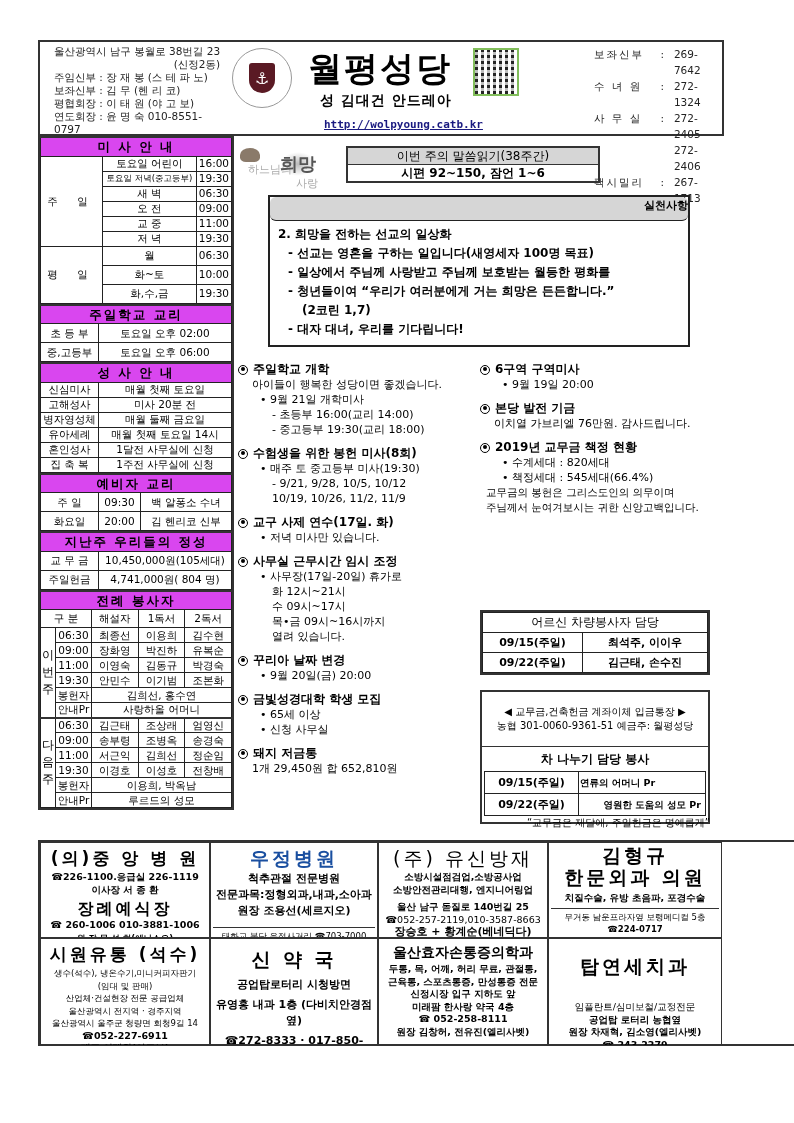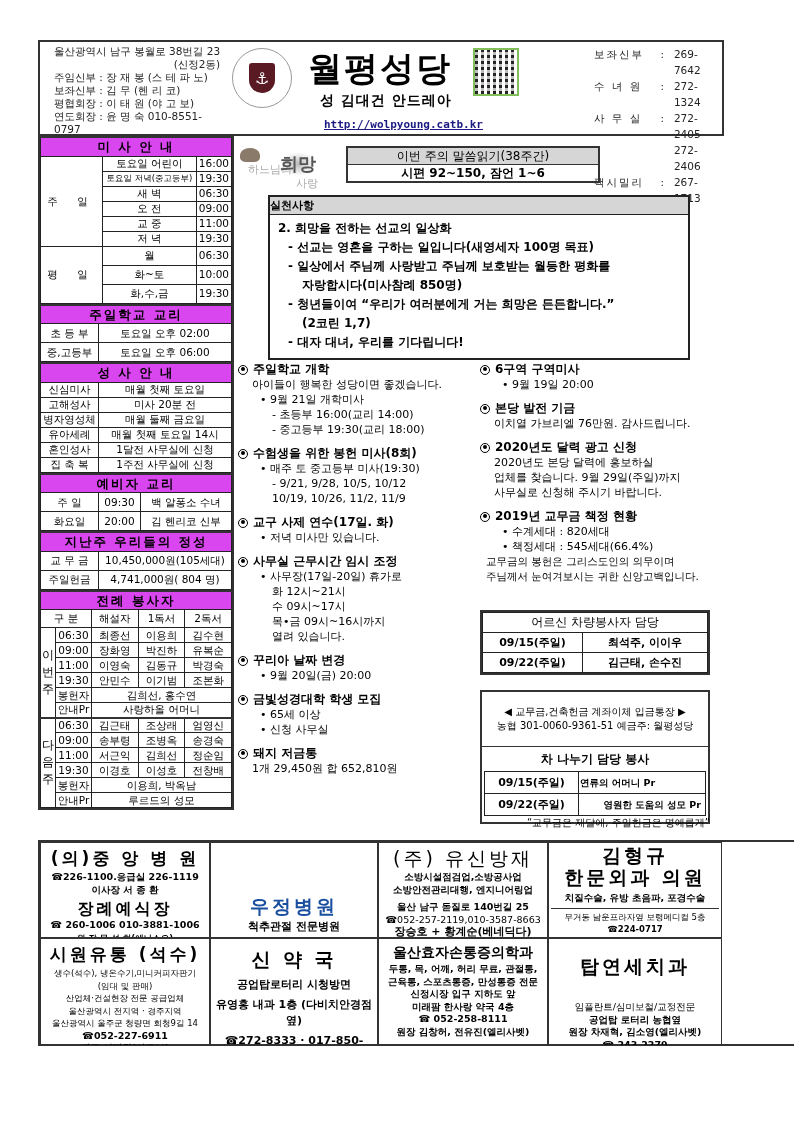--- a/index.html
+++ b/index.html
@@ -36,21 +36,21 @@
   .hope-img .hat { position: absolute; left: 4px; top: 6px; width: 20px; height: 14px; background: #8a7a6a; border-radius: 50% 50% 30% 30%; }
   .hope-img .t1 { position: absolute; left: 12px; top: 20px; }
   .hope-img .t2 { position: absolute; left: 60px; top: 34px; }
 
   .word-box { position: absolute; left: 346px; top: 146px; width: 254px; border: 2px solid #333; }
   .word-box div { text-align: center; font-size: 12px; line-height: 16px; }
   .word-box .w1 { background: #d6d6d6; border-bottom: 1px solid #333; }
   .word-box .w2 { font-weight: bold; }
 
   .practice { position: absolute; left: 268px; top: 195px; width: 422px; border: 2px solid #222; }
-  .practice .ph { background: #d6d6d6; text-align: left; font-weight: bold; font-size: 11px; height: 18px; line-height: 18px; border-bottom: 1px solid #222; }
+  .practice .ph { background: #d6d6d6; text-align: right; font-weight: bold; font-size: 11px; height: 24px; line-height: 18px; border-bottom: 1px solid #222; border-radius: 6px; }
   .practice .pb { padding: 4px 8px 6px 8px; font-size: 12px; font-weight: bold; line-height: 19px; }
   .practice .ind { padding-left: 10px; }
   .practice .ind2 { padding-left: 24px; }
 
   .news { position: absolute; font-size: 11px; line-height: 15px; }
   .news .nt { font-weight: bold; font-size: 12px; display: flex; align-items: center; gap: 5px; }
   .bullet-icon { display: inline-block; width: 10px; height: 10px; border-radius: 50%; border: 1.5px solid #000; position: relative; flex: none; }
   .bullet-icon::after { content: ""; position: absolute; left: 1.5px; top: 1.5px; width: 4px; height: 4px; border-radius: 50%; background: #000; }
   .news .l1 { padding-left: 14px; }
   .news .l2 { padding-left: 22px; }
@@ -67,21 +67,21 @@
   .acct table { width: 222px; margin: 0 auto 6px; }
   .acct td { font-size: 11px; height: 22px; font-weight: bold; }
   .quote { position: absolute; left: 480px; top: 816px; width: 230px; text-align: right; font-size: 10px; }
 
   
   .ads { position: absolute; left: 38px; top: 840px; width: 784px; height: 206px; border: 2px solid #333; display: grid; grid-template-columns: 170px 168px 170px 174px; grid-template-rows: 96px 108px; }
   .ad { border: 1px solid #333; text-align: center; font-size: 9.5px; line-height: 12.5px; padding: 2px 2px; overflow: hidden; }
   .ad .big { font-size: 19px; font-weight: bold; line-height: 26px; letter-spacing: 3px; }
   .ad .bold { font-weight: bold; }
   .ad .mid { font-size: 11px; font-weight: bold; line-height: 16px; }
-  .ad .blue { color: #1a4fa0; margin-top: 48px; }
+  .ad .blue { color: #1a4fa0; }
   .ad .small { font-size: 8.5px; }
 </style>
 </head>
 <body>
 
 <div class="header">
   <div class="hdr-left">
     <div>울산광역시 남구 봉월로 38번길 23</div>
     <div class="addr2">(신정2동)</div>
     <div><span>주임신부</span> : <span>장 재 봉 (스 테 파 노)</span></div>
@@ -345,21 +345,20 @@
   <div class="w1">이번 주의 말씀읽기(38주간)</div>
   <div class="w2">시편 92~150, 잠언 1~6</div>
 </div>
 
 <div class="practice">
   <div class="ph">실천사항</div>
   <div class="pb">
     <div>2. 희망을 전하는 선교의 일상화</div>
     <div class="ind">- 선교는 영혼을 구하는 일입니다(새영세자 100명 목표)</div>
     <div class="ind">- 일상에서 주님께 사랑받고 주님께 보호받는 월등한 평화를</div>
-    <div class="ind2">자랑합시다(미사참례 850명)</div>
     <div class="ind">- 청년들이여 “우리가 여러분에게 거는 희망은 든든합니다.”</div>
     <div class="ind2">(2코린 1,7)</div>
     <div class="ind">- 대자 대녀, 우리를 기다립니다!</div>
   </div>
 </div>
 
 <div class="news" style="left:238px;top:362px;width:240px">
   <div class="blk">
     <div class="nt">
         <span class="bullet-icon"></span>
@@ -428,29 +427,20 @@
         <span>6구역 구역미사</span>
       </div>
     <div class="l2">• 9월 19일 20:00</div>
   </div>
   <div class="blk">
     <div class="nt">
         <span class="bullet-icon"></span>
         <span>본당 발전 기금</span>
       </div>
     <div class="l1">이치열 가브리엘 76만원. 감사드립니다.</div>
-  </div>
-  <div class="blk">
-    <div class="nt">
-        <span class="bullet-icon"></span>
-        <span>2020년도 달력 광고 신청</span>
-      </div>
-    <div class="l1"> 2020년도  본당 달력에 홍보하실</div>
-    <div class="l1">업체를 찾습니다. 9월 29일(주일)까지</div>
-    <div class="l1">사무실로 신청해 주시기 바랍니다.</div>
   </div>
   <div class="blk">
     <div class="nt">
         <span class="bullet-icon"></span>
         <span>2019년 교무금 책정 현황</span>
       </div>
     <div class="l2">• 수계세대 : 820세대</div>
     <div class="l2">• 책정세대 : 545세대(66.4%)</div>
     <div style="padding-left:6px;font-size:10.5px">교무금의 봉헌은 그리스도인의 의무이며</div>
     <div style="padding-left:6px;font-size:10.5px">주님께서 눈여겨보시는 귀한 신앙고백입니다.</div>

